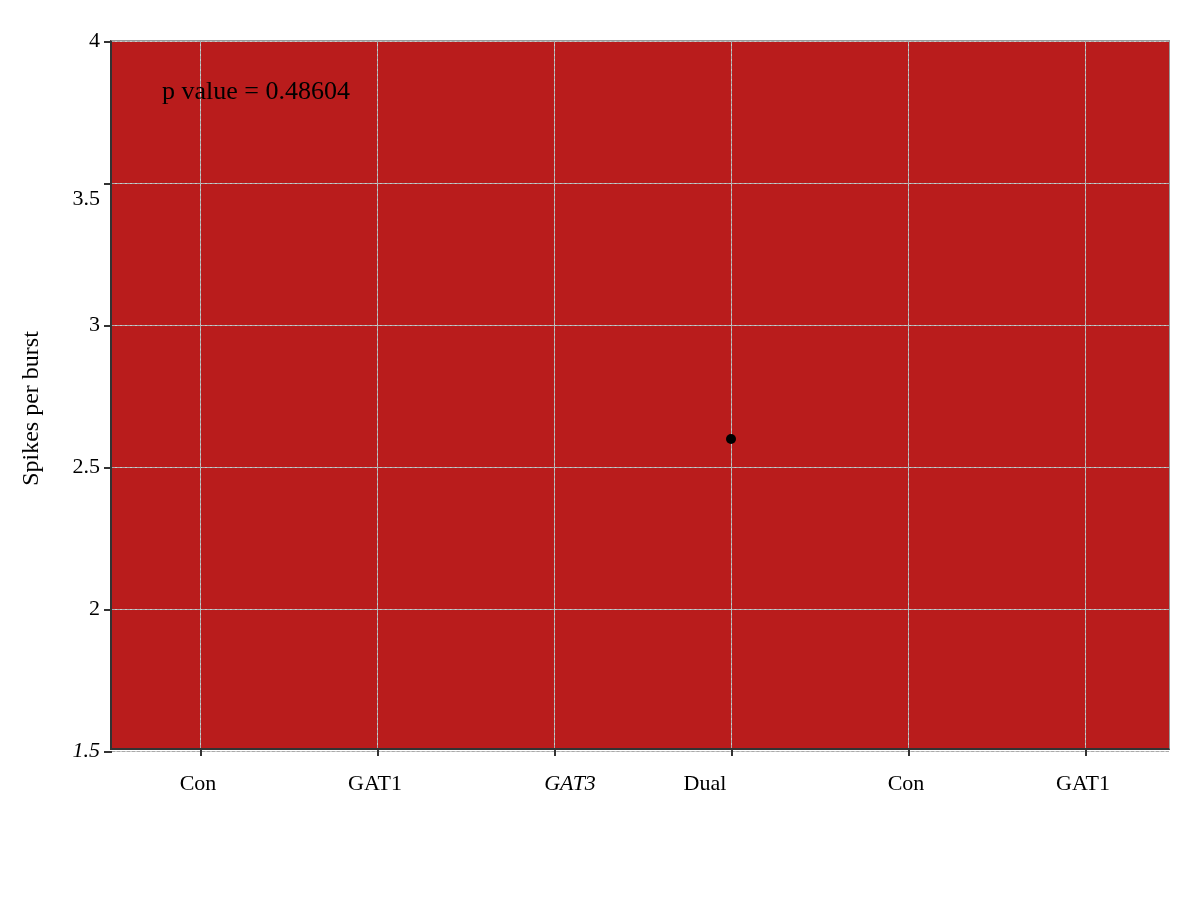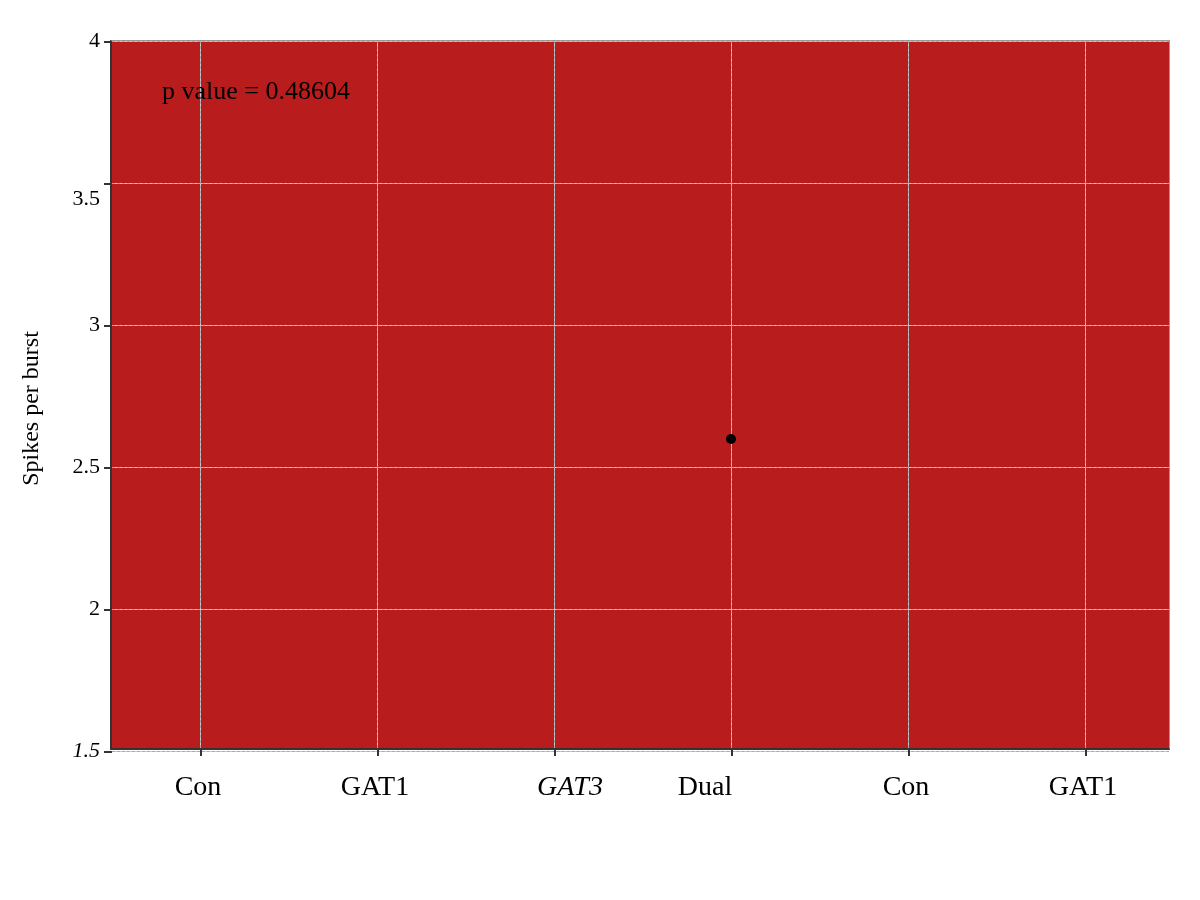--- a/index.html
+++ b/index.html
@@ -70,21 +70,21 @@
     .x-axis-labels {
       position: absolute;
       left: 110px;
       top: 760px;
       width: 1060px;
       height: 50px;
     }
 
     .x-tick-label {
       position: absolute;
-      font-size: 28px;
+      font-size: 22px;
       color: #000;
       transform: translateX(-50%);
       top: 10px;
       text-align: center;
     }
 
     
     .y-axis-title {
       position: absolute;
       left: 10px;

